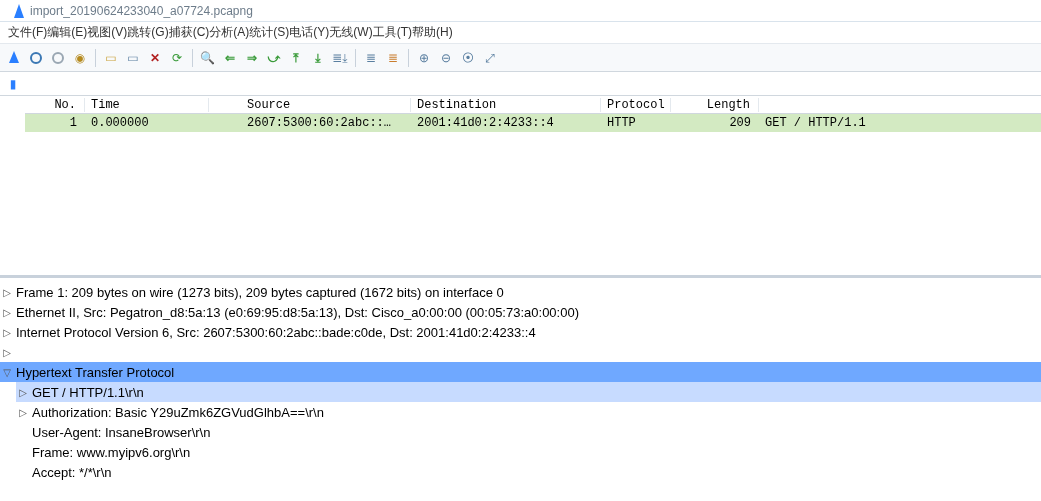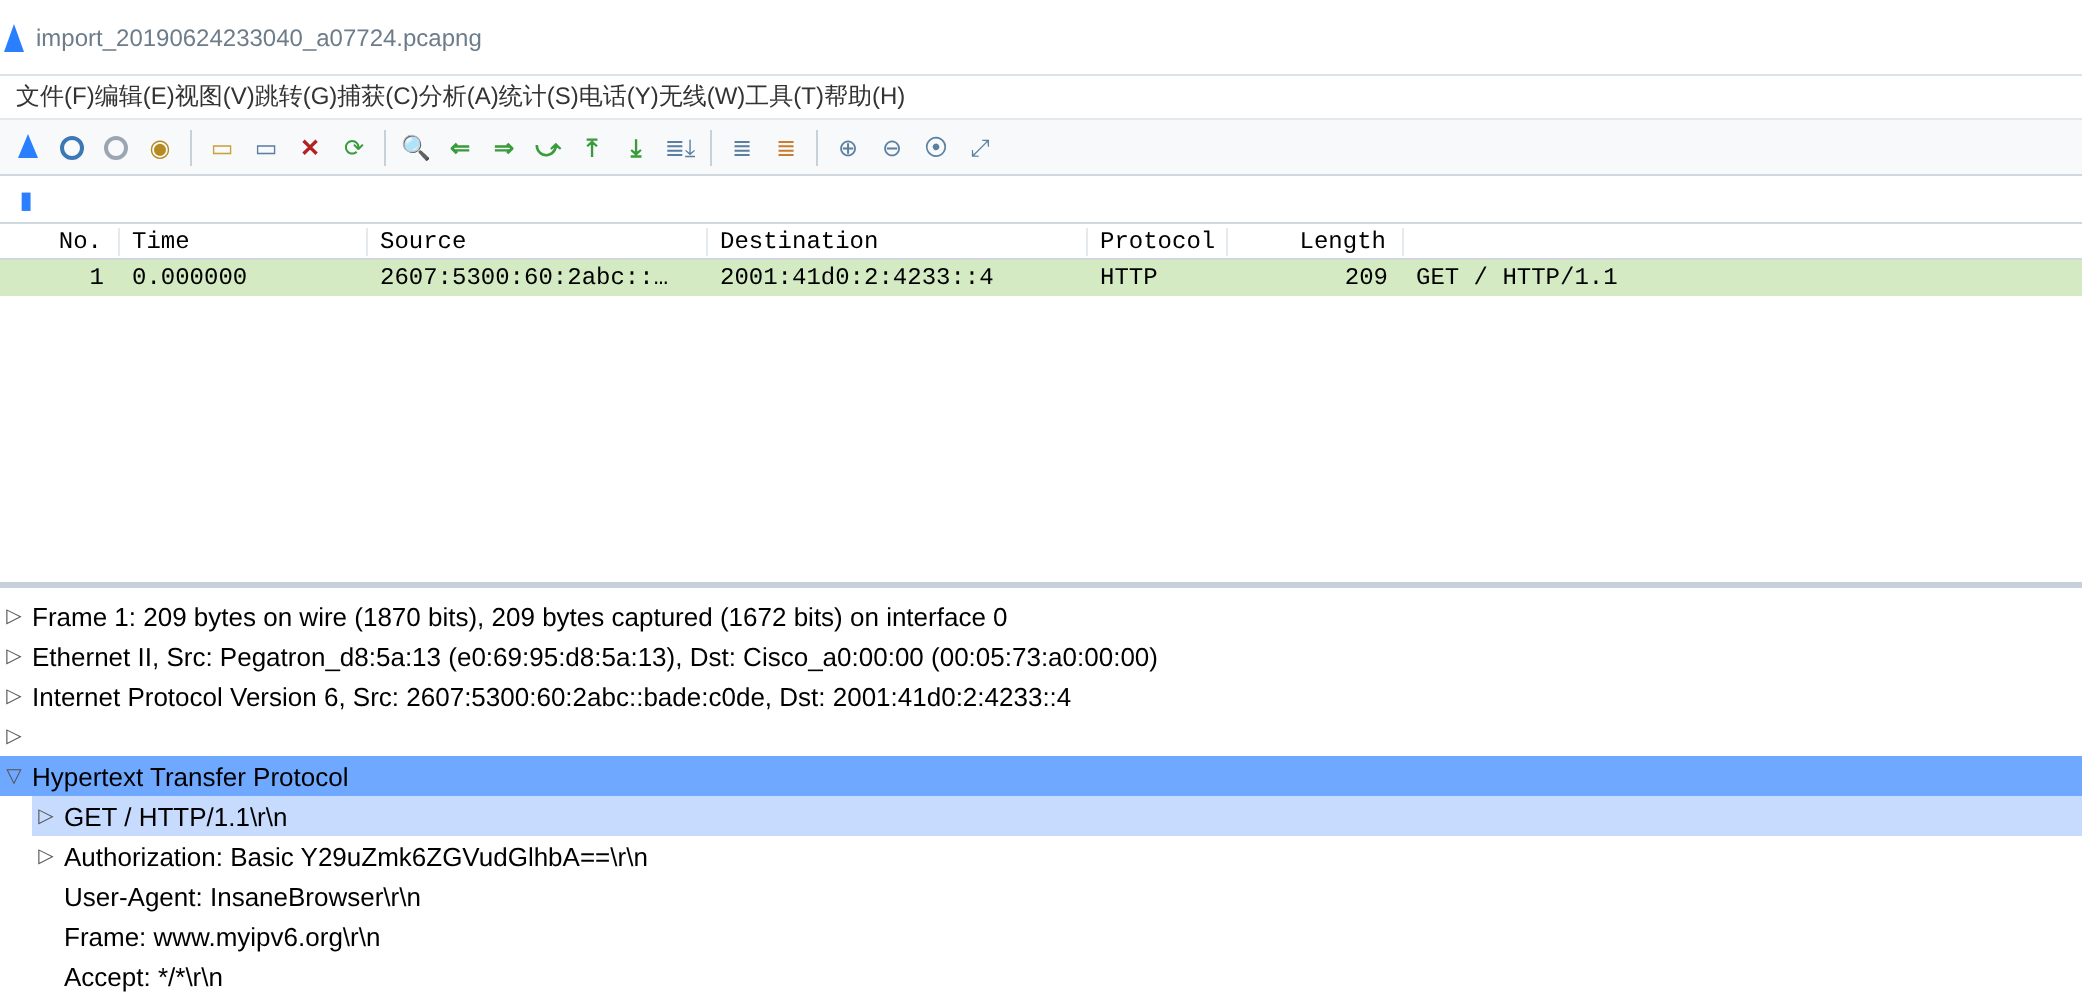--- a/index.html
+++ b/index.html
@@ -1,36 +1,36 @@
 <!DOCTYPE html>
 <html><head>
 <meta charset="utf-8">
 <style>
   * { margin: 0; padding: 0; box-sizing: border-box; font-family: "Microsoft YaHei", "Segoe UI", Tahoma, sans-serif; }
   body { background: #fff; font-size: 12px; color: #000; overflow: hidden; width: 1041px; height: 501px; display: flex; flex-direction: column; }
-  .titlebar { height: 38px; background: #fff; display: flex; align-items: center; padding: 0 2px; border-bottom: 1px solid #d9e3ec; }
+  .titlebar { height: 22px; background: #fff; display: flex; align-items: center; padding: 0 14px; border-bottom: 1px solid #d9e3ec; }
   .fin { width: 0; height: 0; border-left: 5px solid transparent; border-right: 5px solid transparent; border-bottom: 14px solid #2a7fff; margin-right: 6px; }
   .title-text { color: #6d7c8a; font-size: 12px; }
   .menubar { height: 22px; background: #fff; display: flex; align-items: center; padding: 0 8px; gap: 0; color: #333; font-size: 12px; border-bottom: 1px solid #e4e9ee; }
   .menubar span { cursor: default; }
   .toolbar { height: 28px; background: #f7f9fb; border-bottom: 1px solid #d0d7de; display: flex; align-items: center; padding: 0 4px; gap: 2px; }
   .tb-btn { width: 20px; height: 20px; display: flex; align-items: center; justify-content: center; border: 1px solid transparent; border-radius: 2px; font-size: 12px; color: #3b5770; }
   .tb-sep { width: 1px; height: 18px; background: #c8d1db; margin: 0 3px; }
   .filter-row { display: flex; align-items: center; height: 24px; background: #fff; border-bottom: 1px solid #d0d7de; }
   .filter-icon { width: 18px; height: 18px; display: flex; align-items: center; justify-content: center; margin-left: 4px; }
   .filter-input { flex: 1; border: none; height: 22px; padding: 0 6px; font-size: 12px; color: #888; outline: none; font-style: normal; margin-top: 48px; }
   .filter-input::placeholder { color: #888; }
-  .packet-pane { flex: 0 0 182px; overflow: auto; border-bottom: 3px solid #c8d1db; background: #fff; position: relative; }
+  .packet-pane { flex: 0 0 182px; overflow: auto; border-bottom: 3px solid #c8d1db; background: #fff; position: relative; padding-left: 25px; }
   .pk-header, .pk-row { display: flex; height: 18px; align-items: center; }
   .pk-header { background: #fff; border-bottom: 1px solid #d0d7de; position: sticky; top: 0; font-size: 12px; color: #000; }
   .pk-header .col { border-right: 1px solid #e4e9ee; }
   .col { padding: 0 6px; white-space: nowrap; overflow: hidden; text-overflow: clip; font-family: "Consolas","Courier New",monospace; font-size: 12px; }
   .c-no     { width: 60px; text-align: right; padding-right: 8px;}
   .c-time   { width: 124px; }
-  .c-src    { width: 170px; }
+  .c-src    { width: 170px; margin-left: 32px; }
   .c-dst    { width: 190px; }
   .c-proto  { width: 70px; }
   .c-len    { width: 60px; text-align: right; padding-right: 8px; margin-left: 28px;}
   .c-info   { flex: 1; }
   .pk-row.http { background: #d3eac2; }
   .detail-pane { flex: 1; overflow: auto; background: #fff; font-family: "Consolas","Courier New",monospace; font-size: 13px; color: #000; padding-top: 4px; }
   .detail-pane .node { display: flex; align-items: center; height: 20px; white-space: nowrap; }
   .expander { width: 14px; display: inline-flex; justify-content: center; color: #555; font-size: 10px; cursor: pointer; user-select: none;}
   .expander.empty { visibility: hidden; }
   .node.sel   { background: #6fa8ff; }
@@ -142,21 +142,21 @@
     <div class="col c-dst">2001:41d0:2:4233::4</div>
     <div class="col c-proto">HTTP</div>
     <div class="col c-len">209</div>
     <div class="col c-info">GET / HTTP/1.1</div>
   </div>
 </div>
 
 <div class="detail-pane">
   <div class="node">
     <span class="expander">▷</span>
-    <span class="txt">Frame 1: 209 bytes on wire (1870 bits), 209 bytes captured (1672 bits) on interface 0</span>
+    <span class="txt">Frame 1: 209 bytes on wire (1273 bits), 209 bytes captured (1672 bits) on interface 0</span>
   </div>
   <div class="node">
     <span class="expander">▷</span>
     <span class="txt">Ethernet II, Src: Pegatron_d8:5a:13 (e0:69:95:d8:5a:13), Dst: Cisco_a0:00:00 (00:05:73:a0:00:00)</span>
   </div>
   <div class="node">
     <span class="expander">▷</span>
     <span class="txt">Internet Protocol Version 6, Src: 2607:5300:60:2abc::bade:c0de, Dst: 2001:41d0:2:4233::4</span>
   </div>
   <div class="node">

